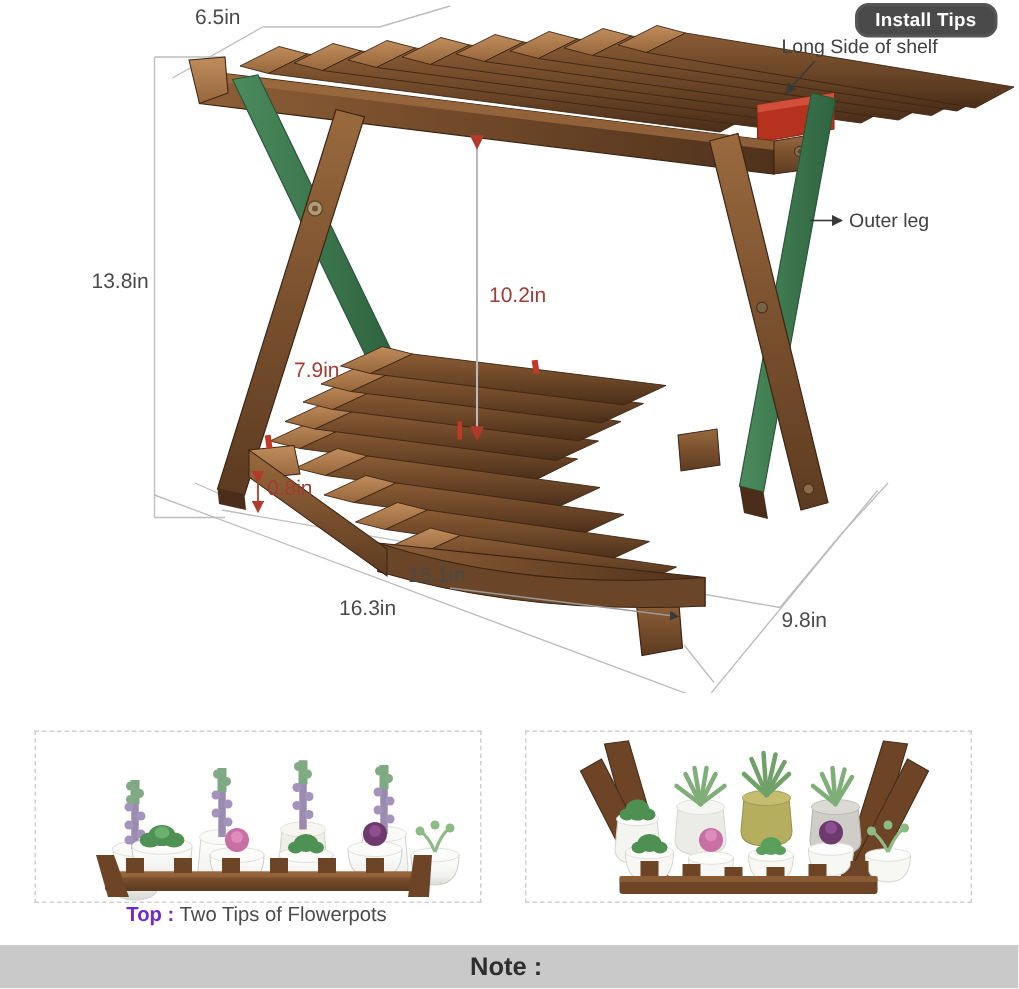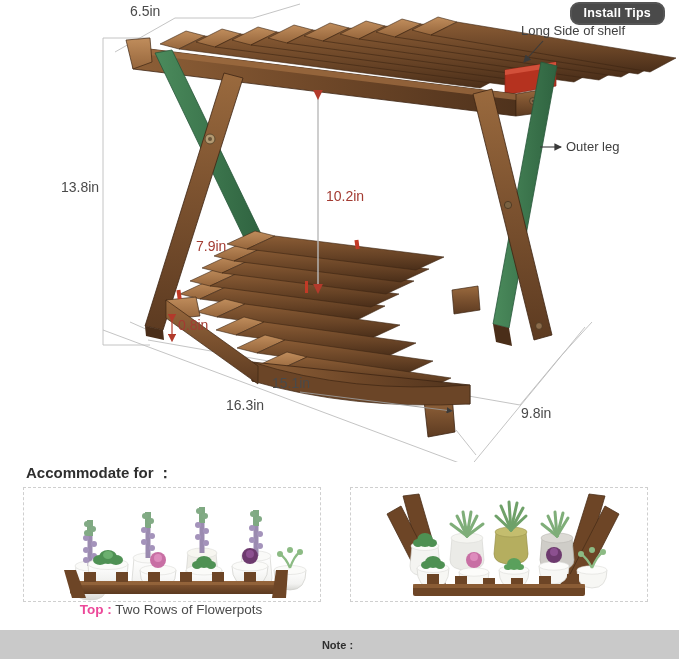--- a/index.html
+++ b/index.html
@@ -24,28 +24,28 @@
   
   #accommodate{position:absolute;left:0;top:462px;width:679px;height:160px;}
   #acc-title{position:absolute;left:26px;top:2px;font-size:15px;font-weight:bold;color:#2f2f2f;}
   .photo-box{
     position:absolute;top:25px;width:296px;height:113px;
     border:1px dashed #cfcfcf;background:#fff;overflow:hidden;
   }
   #photo-left{left:23px;}
   #photo-right{left:350px;}
   .caption{position:absolute;top:140px;width:300px;text-align:center;font-size:13.5px;color:#4a4a4a;}
-  .caption b{color:#ec4899;}
+  .caption b{color:#6d28d9;}
   #cap-left{left:21px;}
   #cap-right{left:348px;}
   
   #note-bar{
     position:absolute;left:0;top:630px;width:679px;height:29px;
     background:#c9c9c9;display:flex;align-items:center;justify-content:center;
-    font-size:11px;color:#2e2e2e;
+    font-size:17px;color:#2e2e2e;
   }
   #note-bar b{margin-right:4px;}
 </style>
 </head>
 <body>
 
 <div id="diagram">
   <svg width="679" height="462" viewBox="0 0 679 462" xmlns="http://www.w3.org/2000/svg">
     <defs>
       <linearGradient id="woodA" x1="0" y1="0" x2="0" y2="1">
@@ -231,21 +231,20 @@
     <line x1="543" y1="41" x2="524" y2="62" stroke="#3a3a3a" stroke-width="1.1" marker-end="url(#arrBlk)"></line>
 
     <text class="calltext" x="566" y="151">Outer leg</text>
     <line x1="540" y1="147" x2="561" y2="147" stroke="#3a3a3a" stroke-width="1.1" marker-end="url(#arrBlk)"></line>
   </svg>
 </div>
 
 <div id="install-tips">Install Tips</div>
 
 <div id="accommodate">
-  <div id="acc-title">Accommodate for ：</div>
 
   <div class="photo-box" id="photo-left">
     <svg width="296" height="113" viewBox="0 0 296 113" xmlns="http://www.w3.org/2000/svg">
       <defs>
         <linearGradient id="potW" x1="0" y1="0" x2="0" y2="1">
           <stop offset="0%" stop-color="#ffffff"></stop>
             <stop offset="70%" stop-color="#f2f2f0"></stop>
           <stop offset="100%" stop-color="#d8d8d4"></stop>
         </linearGradient>
         <linearGradient id="woodP" x1="0" y1="0" x2="0" y2="1">
@@ -520,19 +519,19 @@
             <rect x="216" y="86" width="12" height="14"></rect>
         </g>
         <rect x="62" y="96" width="172" height="12" rx="2" fill="#6d4526"></rect>
         <rect x="62" y="96" width="172" height="4" fill="#97673c" opacity=".7"></rect>
       </g>
     </svg>
   </div>
 
   <div class="caption" id="cap-left">
     <b>Top :</b>
-    <span>Two Rows of Flowerpots</span>
+    <span>Two Tips of Flowerpots</span>
   </div>
 </div>
 
 <div id="note-bar">
   <b>Note :</b>
 </div>
 
 </body></html>

